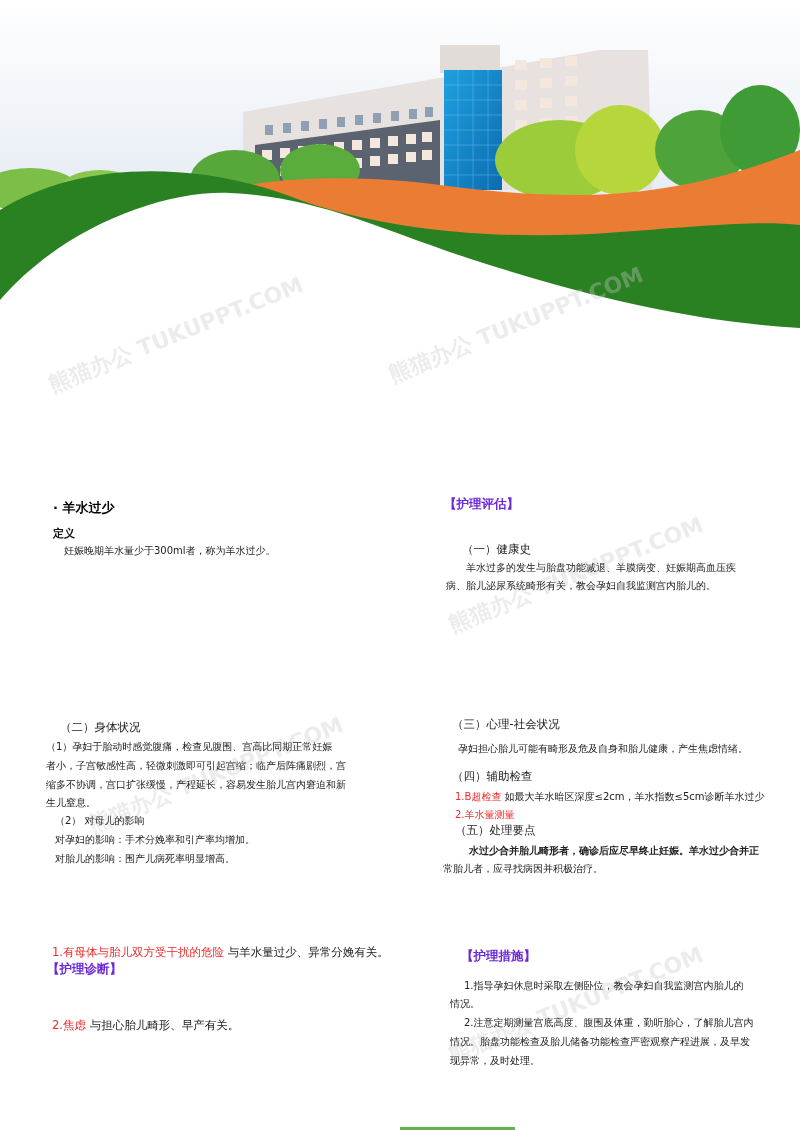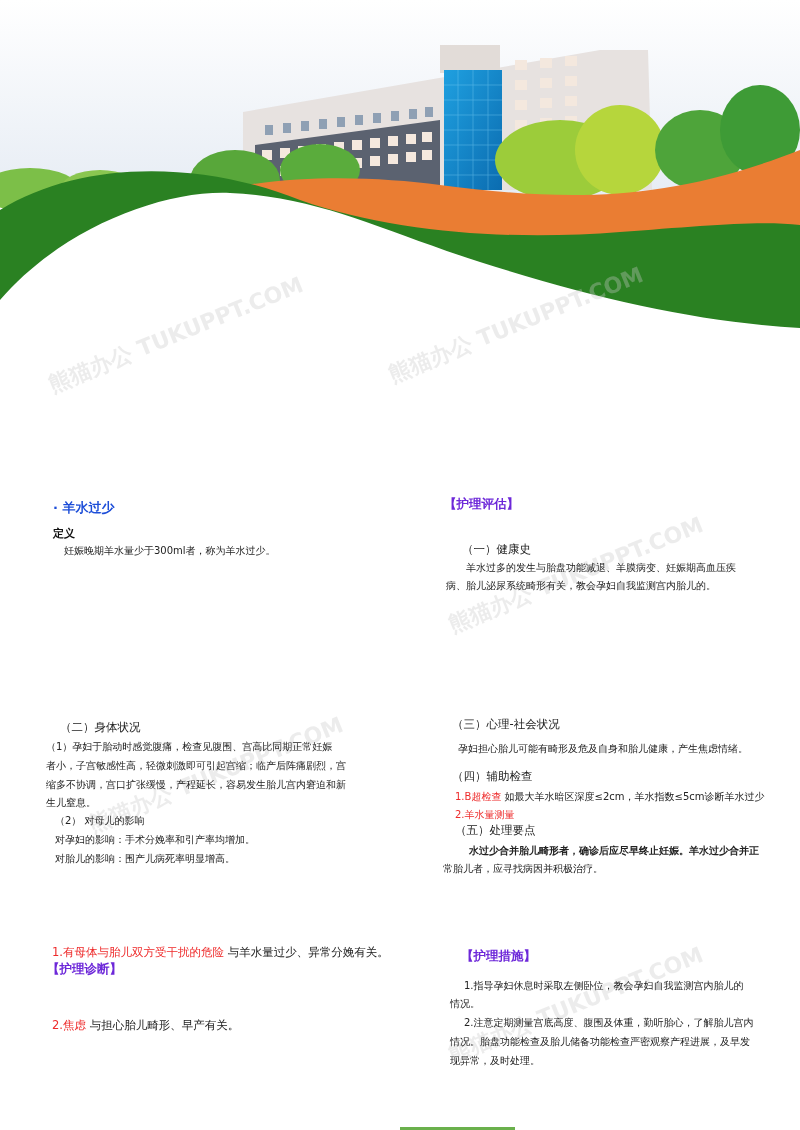--- a/index.html
+++ b/index.html
@@ -3,21 +3,21 @@
 <meta charset="utf-8">
 <style>
   * { margin:0; padding:0; box-sizing:border-box; }
   html, body { width:800px; height:1130px; background:#ffffff; overflow:hidden; }
   body { position:relative; font-family:"DejaVu Sans", "Liberation Sans", sans-serif; color:#222; }
   .hero { position:absolute; left:0; top:0; width:800px; height:340px; overflow:hidden; }
   .hero svg { position:absolute; left:0; top:0; }
   .title { position:absolute; left:78px; top:258px; font-size:39px; font-weight:bold; color:#2a8122; letter-spacing:1px; white-space:nowrap; }
   .wm { position:absolute; color:rgba(200,200,200,0.35); font-size:22px; font-weight:bold; transform:rotate(-22deg); white-space:nowrap; pointer-events:none; }
   .abs { position:absolute; }
-  .h-bullet { font-size:13px; font-weight:bold; color:#1d4ed8; }
+  .h-bullet { font-size:13px; font-weight:bold; color:#000000; }
   .h-small { font-size:11px; font-weight:bold; color:#111; }
   .p { font-size:10px; line-height:19px; color:#222; }
   .sub { font-size:11.5px; color:#222; }
   .bracket { font-size:12.5px; font-weight:bold; color:#6d28d9; }
   .red { color:#ee2a2a; }
   .line { font-size:11.5px; line-height:23px; color:#222; }
   .bottom-bar { position:absolute; left:400px; top:1127px; width:115px; height:3px; background:#6ab04c; }
 </style>
 </head>
 <body>

